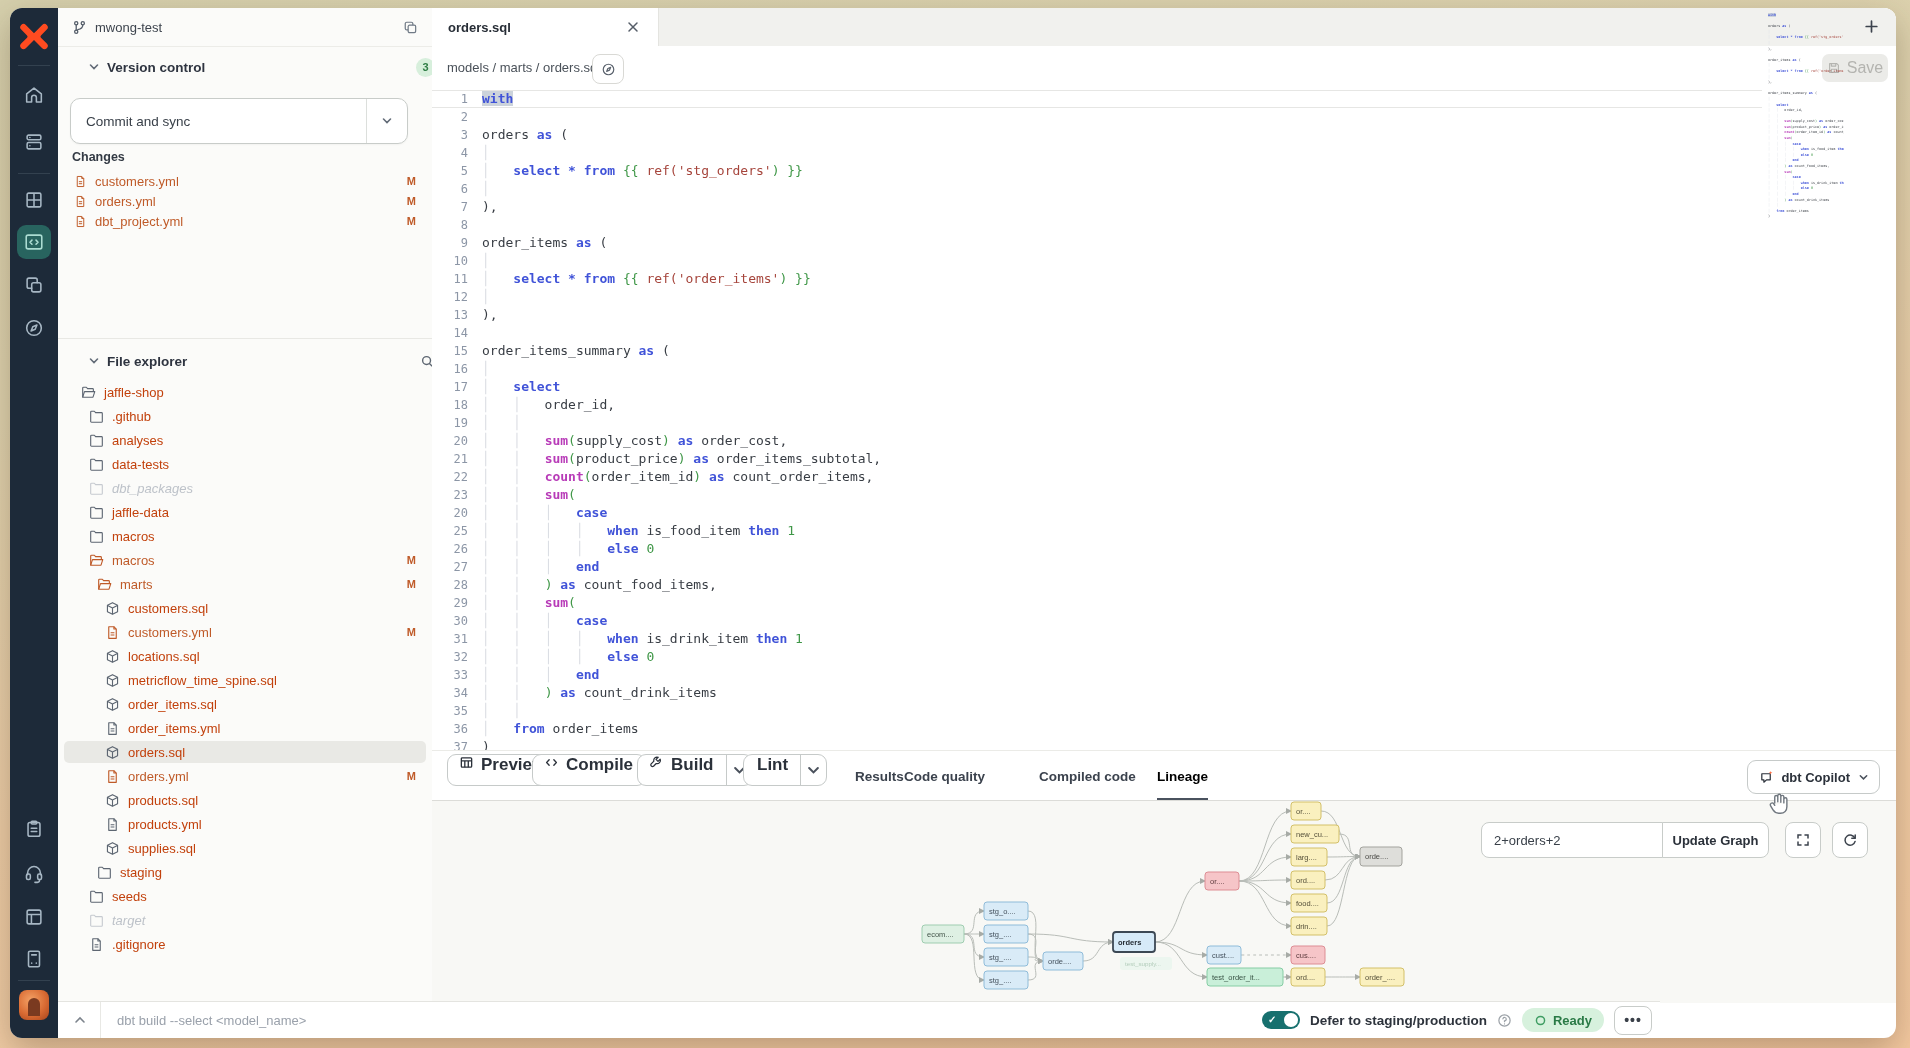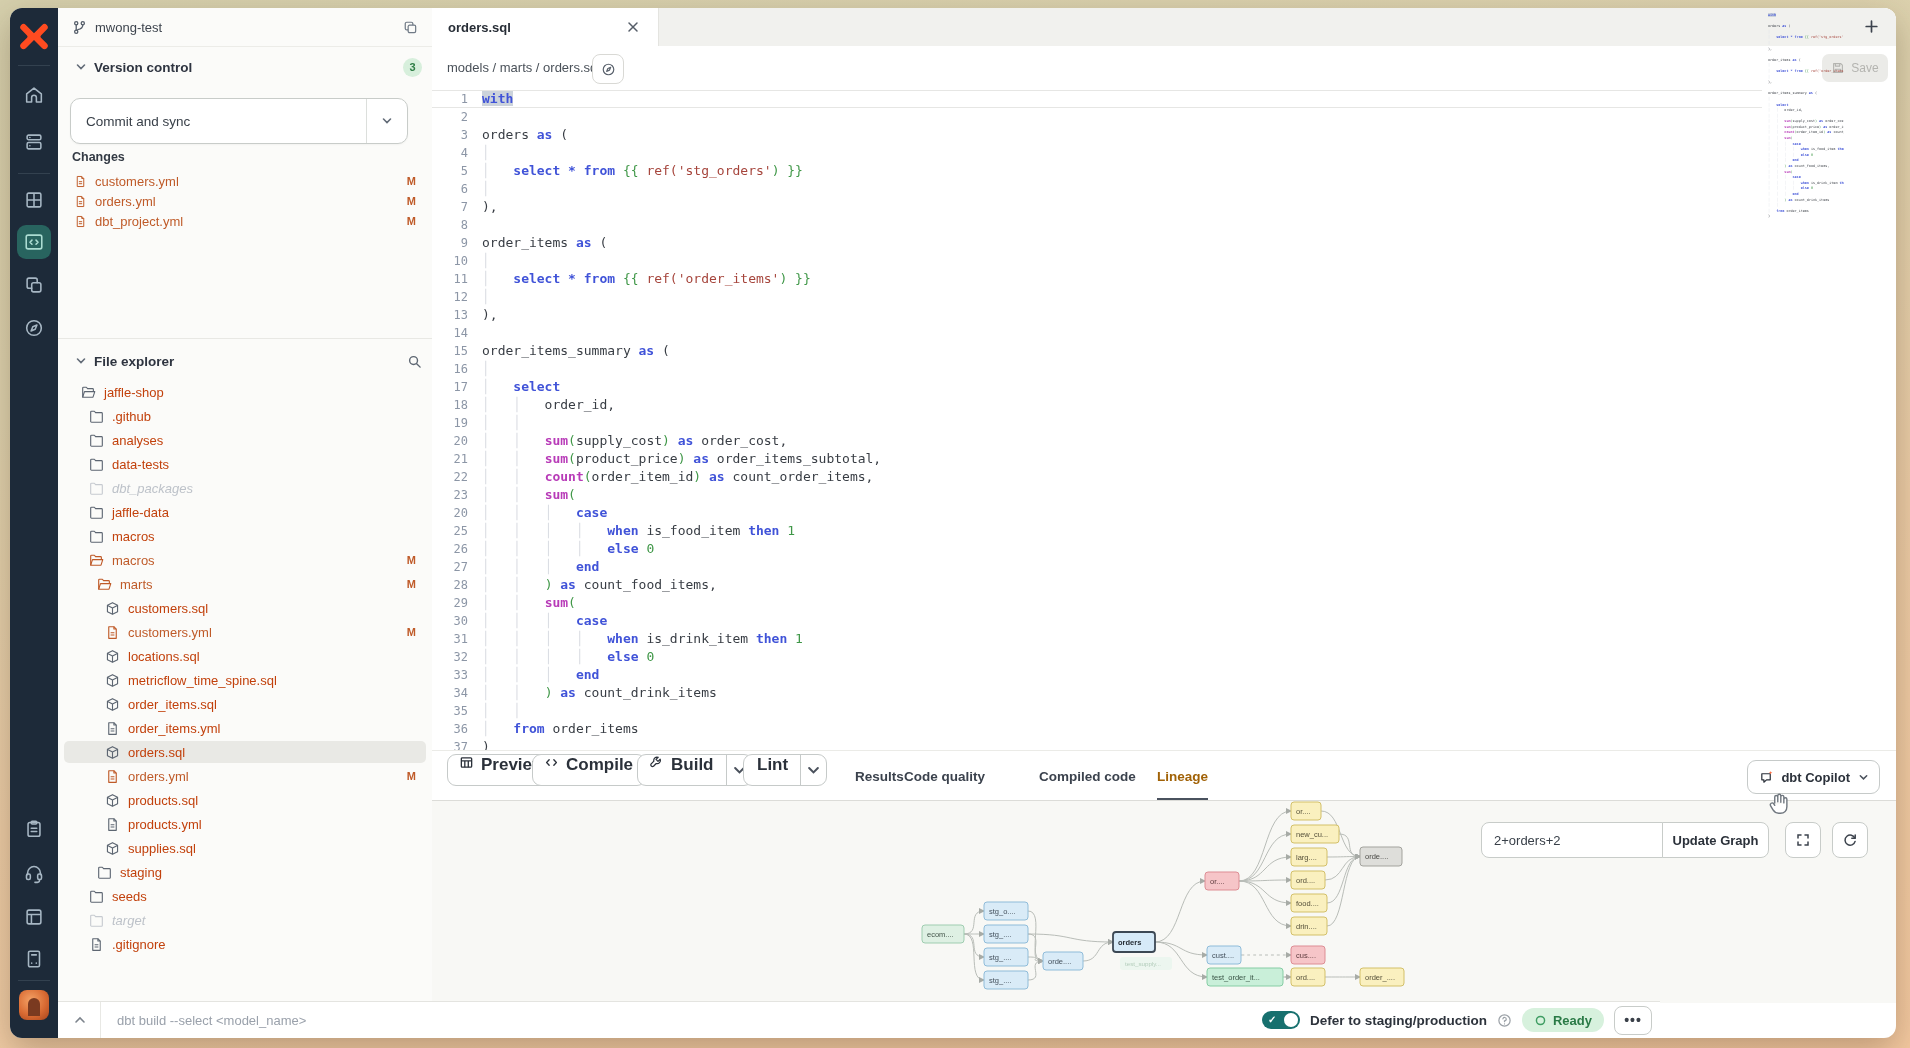--- a/index.html
+++ b/index.html
@@ -20,21 +20,21 @@
     background:radial-gradient(circle at 40% 35%,#f4a266 0%,#d96b33 55%,#a8441c 100%);overflow:hidden;}
   .avatar:after{content:"";position:absolute;left:9px;top:8px;width:12px;height:18px;border-radius:6px 6px 0 0;background:#7a3a20;}
   
   .sidebar{position:absolute;left:48px;top:0;width:374px;height:994px;background:#fbfbf9;border-right:1px solid #e5e5e1;}
   .sb-header{position:absolute;left:0;top:0;width:100%;height:38px;border-bottom:1px solid #ececе8;border-bottom:1px solid #ecece8;display:flex;align-items:center;}
   .sb-header .bic{margin-left:14px;color:#555e6a;width:15px;height:15px;}
   .sb-header .bic svg{width:15px;height:15px;display:block}
   .proj{margin-left:8px;font-size:13px;color:#3d444e;}
   .pages{margin-left:auto;margin-right:14px;color:#707a86;width:15px;height:15px}
   .pages svg{width:15px;height:15px;display:block}
-  .sec-row{position:absolute;left:4px;width:100%;display:flex;align-items:center;justify-content:center;}
+  .sec-row{position:absolute;left:17px;width:100%;display:flex;align-items:center;justify-content:center;}
   .chev{width:12px;height:12px;color:#636c78;margin-left:13px;}
   .chev svg{width:12px;height:12px;display:block}
   .sec-title{margin-left:7px;font-size:13.5px;font-weight:bold;color:#2e3440;}
   .badge3{margin-left:auto;margin-right:14px;width:19px;height:19px;border-radius:50%;background:#d7efdc;
     color:#2e7d45;font-size:11px;font-weight:bold;display:flex;align-items:center;justify-content:center;}
   .commit{position:absolute;left:12px;top:90px;width:336px;height:44px;background:#fff;border:1px solid #c8ccc9;
     border-radius:10px;display:flex;align-items:center;box-shadow:0 1px 2px rgba(0,0,0,.04);cursor:pointer;}
   .commit .lbl{margin-left:15px;font-size:13.5px;color:#394049;}
   .commit .cbx{margin-left:auto;width:40px;height:100%;border-left:1px solid #dcdfdc;display:flex;align-items:center;justify-content:center;color:#636c78;}
   .chg-label{position:absolute;left:14px;top:142px;font-size:12.5px;font-weight:bold;color:#333a44;}
@@ -65,21 +65,21 @@
   .tab-x{position:absolute;right:18px;width:14px;height:14px;color:#555d68;cursor:pointer;}
   .tab-x svg{width:14px;height:14px;display:block}
   .tab-plus{position:absolute;right:16px;top:10px;width:17px;height:17px;color:#3c434d;cursor:pointer;}
   .tab-plus svg{width:17px;height:17px;display:block}
   .crumbrow{position:absolute;left:0;top:38px;width:100%;height:44px;background:#fff;}
   .crumb{position:absolute;left:15px;top:14px;font-size:13px;color:#4a5159;}
   .compass-btn{position:absolute;left:160px;top:8px;width:30px;height:28px;border:1px solid #d9d9d5;border-radius:8px;
     display:flex;align-items:center;justify-content:center;color:#5b636e;cursor:pointer;background:#fff;}
   .compass-btn svg{width:15px;height:15px;}
   .save-btn{position:absolute;right:8px;top:8px;width:66px;height:28px;background:#ebebe8;border-radius:7px;
-    display:flex;align-items:center;justify-content:center;gap:6px;color:#b4b4b0;font-size:12px;cursor:default;}
+    display:flex;align-items:center;justify-content:center;gap:6px;color:#b4b4b0;font-size:16px;cursor:default;}
   .save-btn svg{width:14px;height:14px;}
   
   .code{position:absolute;left:0;top:82px;width:100%;height:660px;overflow:hidden;font-family:"DejaVu Sans Mono",monospace;}
   .cl{width:1330px;height:18px;box-sizing:border-box;display:flex;align-items:center;}
   .cl.cur{border-top:1px solid #e6e6e4;border-bottom:1px solid #e6e6e4;}
   .ln{width:50px;flex:none;text-align:right;padding-right:14px;box-sizing:border-box;font-size:12px;color:#8c96a6;}
   .ct{white-space:pre;font-size:13px;line-height:18px;}
   .tk-k{color:#4053d8;font-weight:bold;}
   .tk-f{color:#b83bb8;font-weight:bold;}
   .tk-j{color:#3f9747;}
@@ -93,21 +93,21 @@
   .minimap .ct{font-size:3.4px;line-height:5.6px;}
   
   .toolrow{position:absolute;left:0;top:742px;width:100%;height:50px;background:#fff;border-top:1px solid #ebebe7;}
   .btn{position:absolute;top:3px;height:32px;box-sizing:border-box;background:#fff;border:1px solid #c6cac9;border-radius:9px;
     display:flex;align-items:flex-start;font-size:17px;font-weight:bold;color:#2b313a;cursor:pointer;}
   .btn svg{width:15px;height:15px;}
   .btn .bi{margin-left:11px;margin-right:7px;display:flex;}
   .btn .bl{margin-right:12px;}
   .btn .split{height:100%;border-left:1px solid #c6cac9;width:25px;display:flex;align-items:center;justify-content:center;color:#4a515c;}
   .rtab{position:absolute;top:0;height:100%;display:flex;align-items:center;font-size:13.5px;font-weight:bold;color:#3b424d;cursor:pointer;box-sizing:border-box;}
-  .rtab.active{color:#a16207;border-bottom:3px solid #4a525e;padding-top:3px;}
+  .rtab.active{color:#000000;border-bottom:3px solid #4a525e;padding-top:3px;}
   .copilot{position:absolute;right:16px;top:9px;height:32px;border:1px solid #c6cac9;border-radius:9px;background:#fff;
     display:flex;align-items:center;font-size:13px;font-weight:bold;color:#2b313a;cursor:pointer;}
   .copilot svg{width:15px;height:15px;}
   .copilot .bi{margin:0 7px 0 11px;display:flex;}
   .copilot .cv{margin:0 10px 0 8px;display:flex;color:#4a515c;}
   .copilot .cv svg{width:11px;height:11px;}
   
   .panel{position:absolute;left:0;top:792px;width:100%;height:202px;background:#f8f8f5;border-top:1px solid #dcdcd8;}
   .panel svg.graph{position:absolute;left:0;top:0;}
   .lg-input{position:absolute;left:1049px;top:21px;width:182px;height:36px;box-sizing:border-box;border:1px solid #c8ccc9;

